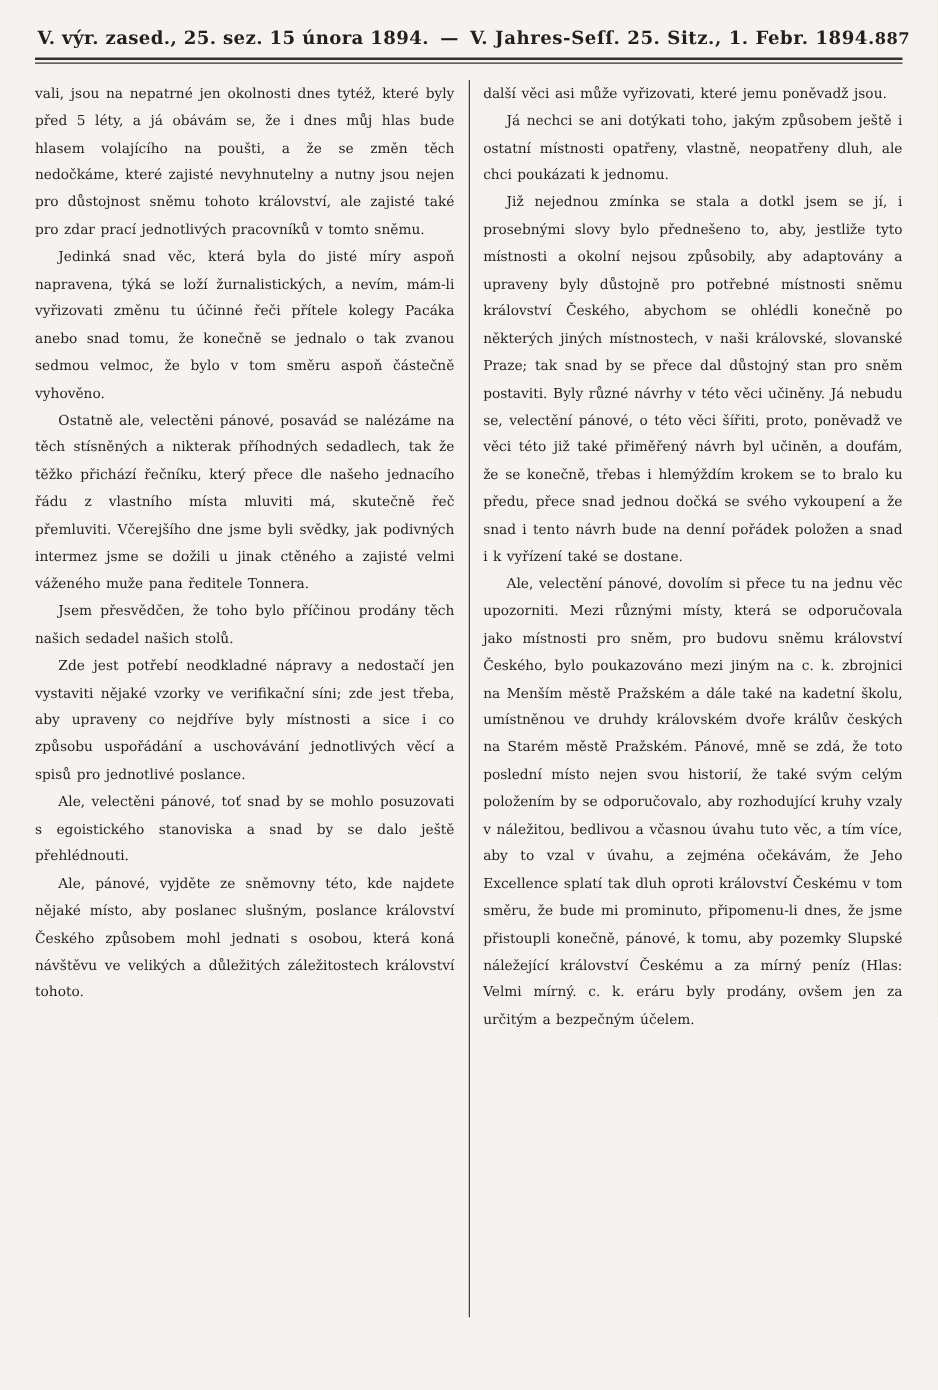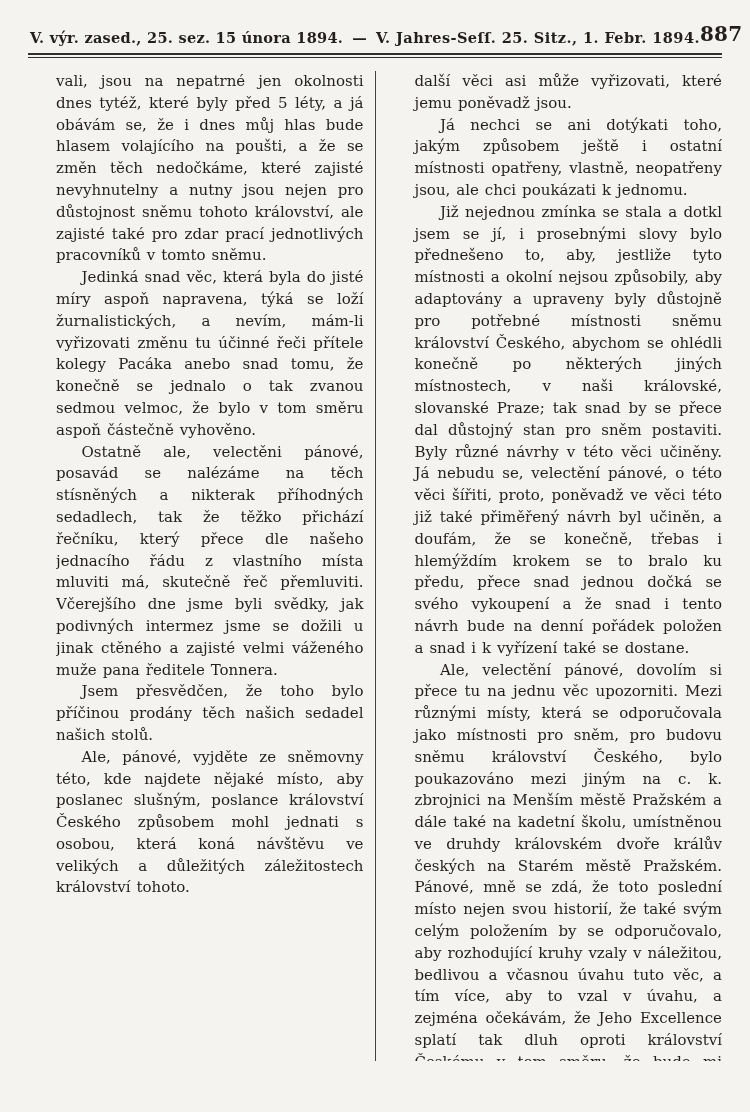--- a/index.html
+++ b/index.html
@@ -26,43 +26,42 @@
     font-size: 14.5px;
     letter-spacing: 0.02em;
     white-space: nowrap;
     padding: 2px 2px 0 2px;
   }
   .h-czech { }
   .h-sep { margin: 0 9px; }
   .h-german { letter-spacing: 0.03em; }
   .h-page-num {
     margin-left: auto;
-    font-size: 20px;
+    font-size: 13px;
   }
   .rule {
     margin-top: 7px;
     height: 2px;
     border-top: 2.5px solid #34312d;
     border-bottom: 1px solid #34312d;
   }
   .columns {
     display: flex;
     margin-top: 13px;
     height: 990px;
     overflow: hidden;
   }
   .col {
     flex: 1 1 0;
     text-align: justify;
-    font-size: 15px;
+    font-size: 11px;
     line-height: 21.8px;
     word-spacing: 0.08em;
     overflow: hidden;
     hyphens: auto;
-    margin-left: 28px;
     -webkit-hyphens: auto;
   }
   .col-left  { padding-right: 11px; }
   .col-right { padding-left: 11px; }
   .divider {
     width: 1px;
     background: #45423d;
     flex: 0 0 1px;
   }
   p.para { margin: 0; padding: 0; }
@@ -81,23 +80,25 @@
   </div>
 
   <div class="rule"></div>
 
   <div class="columns">
     <div class="col col-left">
         <p class="para noindent">vali, jsou na nepatrné jen okolnosti dnes tytéž, které byly před 5 léty, a já obávám se, že i dnes můj hlas bude hlasem volajícího na poušti, a že se změn těch nedočkáme, které zajisté nevyhnutelny a nutny jsou nejen pro důstojnost sněmu tohoto království, ale zajisté také pro zdar prací jednotlivých pracovníků v tomto sněmu.</p>
         <p class="para indent">Jedinká snad věc, která byla do jisté míry aspoň napravena, týká se loží žurnalistických, a nevím, mám-li vyřizovati změnu tu účinné řeči přítele kolegy Pacáka anebo snad tomu, že konečně se jednalo o tak zvanou sedmou velmoc, že bylo v tom směru aspoň částečně vyhověno.</p>
         <p class="para indent">Ostatně ale, velectěni pánové, posavád se nalézáme na těch stísněných a nikterak příhodných sedadlech, tak že těžko přichází řečníku, který přece dle našeho jednacího řádu z vlastního místa mluviti má, skutečně řeč přemluviti. Včerejšího dne jsme byli svědky, jak podivných intermez jsme se dožili u jinak ctěného a zajisté velmi váženého muže pana ředitele Tonnera.</p>
         <p class="para indent">Jsem přesvědčen, že toho bylo příčinou prodány těch našich sedadel našich stolů.</p>
+        <p class="para indent">Zde jest potřebí neodkladné nápravy a nedostačí jen vystaviti nějaké vzorky ve verifikační síni; zde jest třeba, aby upraveny co nejdříve byly místnosti a sice i co způsobu uspořádání a uschovávání jednotlivých věcí a spisů pro jednotlivé poslance.</p>
+        <p class="para indent">Ale, velectěni pánové, toť snad by se mohlo posuzovati s egoistického stanoviska a snad by se dalo ještě přehlédnouti.</p>
         <p class="para indent">Ale, pánové, vyjděte ze sněmovny této, kde najdete nějaké místo, aby poslanec slušným, poslance království Českého způsobem mohl jednati s osobou, která koná návštěvu ve velikých a důležitých záležitostech království tohoto.</p>
       </div>
     <div class="divider"></div>
     <div class="col col-right">
         <p class="para noindent">další věci asi může vyřizovati, které jemu poněvadž jsou.</p>
-        <p class="para indent">Já nechci se ani dotýkati toho, jakým způsobem ještě i ostatní místnosti opatřeny, vlastně, neopatřeny jsou, ale chci poukázati k jednomu.</p>
+        <p class="para indent">Já nechci se ani dotýkati toho, jakým způsobem ještě i ostatní místnosti opatřeny, vlastně, neopatřeny dluh, ale chci poukázati k jednomu.</p>
         <p class="para indent">Již nejednou zmínka se stala a dotkl jsem se jí, i prosebnými slovy bylo přednešeno to, aby, jestliže tyto místnosti a okolní nejsou způsobily, aby adaptovány a upraveny byly důstojně pro potřebné místnosti sněmu království Českého, abychom se ohlédli konečně po některých jiných místnostech, v naši královské, slovanské Praze; tak snad by se přece dal důstojný stan pro sněm postaviti. Byly různé návrhy v této věci učiněny. Já nebudu se, velectění pánové, o této věci šířiti, proto, poněvadž ve věci této již také přiměřený návrh byl učiněn, a doufám, že se konečně, třebas i hlemýždím krokem se to bralo ku předu, přece snad jednou dočká se svého vykoupení a že snad i tento návrh bude na denní pořádek položen a snad i k vyřízení také se dostane.</p>
         <p class="para indent">Ale, velectění pánové, dovolím si přece tu na jednu věc upozorniti. Mezi různými místy, která se odporučovala jako místnosti pro sněm, pro budovu sněmu království Českého, bylo poukazováno mezi jiným na c. k. zbrojnici na Menším městě Pražském a dále také na kadetní školu, umístněnou ve druhdy královském dvoře králův českých na Starém městě Pražském. Pánové, mně se zdá, že toto poslední místo nejen svou historií, že také svým celým položením by se odporučovalo, aby rozhodující kruhy vzaly v náležitou, bedlivou a včasnou úvahu tuto věc, a tím více, aby to vzal v úvahu, a zejména očekávám, že Jeho Excellence splatí tak dluh oproti království Českému v tom směru, že bude mi prominuto, připomenu-li dnes, že jsme přistoupli konečně, pánové, k tomu, aby pozemky Slupské náležející království Českému a za mírný peníz (Hlas: Velmi mírný. c. k. eráru byly prodány, ovšem jen za určitým a bezpečným účelem.</p>
       </div>
   </div>
 </div>
 
 </body></html>

